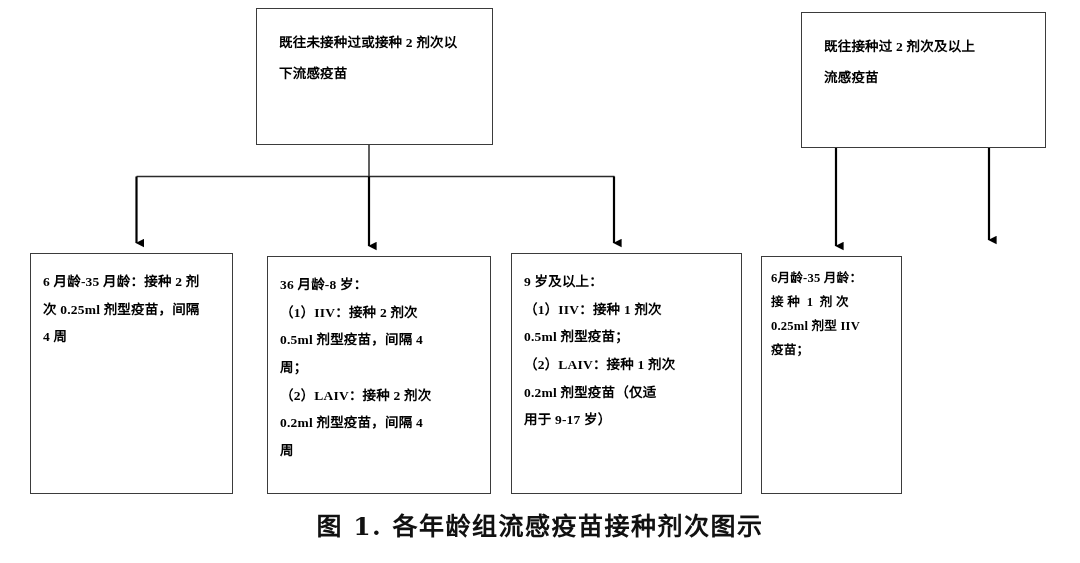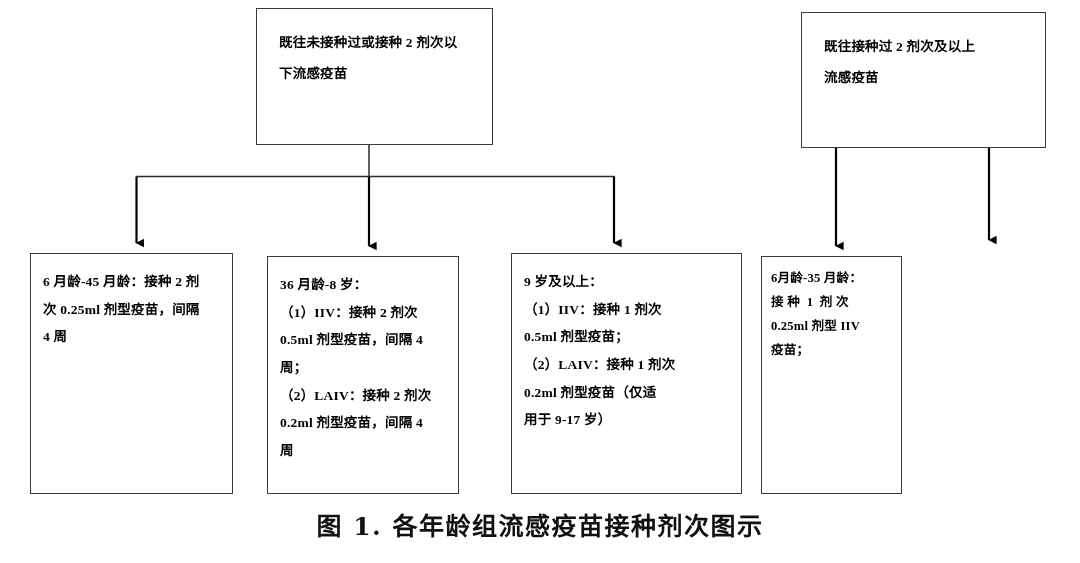--- a/index.html
+++ b/index.html
@@ -44,21 +44,21 @@
     line-height: 1.9;
     padding: 10px 7px 8px 9px;
   }
 
   
   #box-root-left  { left: 256px; top: 8px;  width: 237px; height: 137px; }
   #box-root-right { left: 801px; top: 12px; width: 245px; height: 136px; }
 
   
   #box-leaf-1 { left: 30px;  top: 253px; width: 203px; height: 241px; }
-  #box-leaf-2 { left: 267px; top: 256px; width: 192px; height: 238px; }
+  #box-leaf-2 { left: 267px; top: 256px; width: 224px; height: 238px; }
   #box-leaf-3 { left: 511px; top: 253px; width: 231px; height: 241px; }
   #box-leaf-4 { left: 761px; top: 256px; width: 141px; height: 238px; }
   #box-leaf-5 { left: 919px; top: 250px; width: 140px; height: 244px; }
 
   
   #connectors {
     position: absolute;
     left: 0;
     top: 0;
     width: 1080px;
@@ -117,21 +117,21 @@
       <line x1="989" y1="148" x2="989" y2="240" stroke="#000000" stroke-width="2.2" marker-end="url(#arrowhead)"></line>
     </g>
   </svg>
 
   <div class="box root" id="box-root-left">既往未接种过或接种 2 剂次以
 下流感疫苗</div>
 
   <div class="box root" id="box-root-right">既往接种过 2 剂次及以上
 流感疫苗</div>
 
-  <div class="box" id="box-leaf-1">6 月龄-45 月龄：接种 2 剂
+  <div class="box" id="box-leaf-1">6 月龄-35 月龄：接种 2 剂
 次 0.25ml 剂型疫苗，间隔
 4 周</div>
 
   <div class="box" id="box-leaf-2">36 月龄-8 岁：
 （1）IIV：接种 2 剂次
 0.5ml 剂型疫苗，间隔 4
 周；
 （2）LAIV：接种 2 剂次
 0.2ml 剂型疫苗，间隔 4
 周</div>

